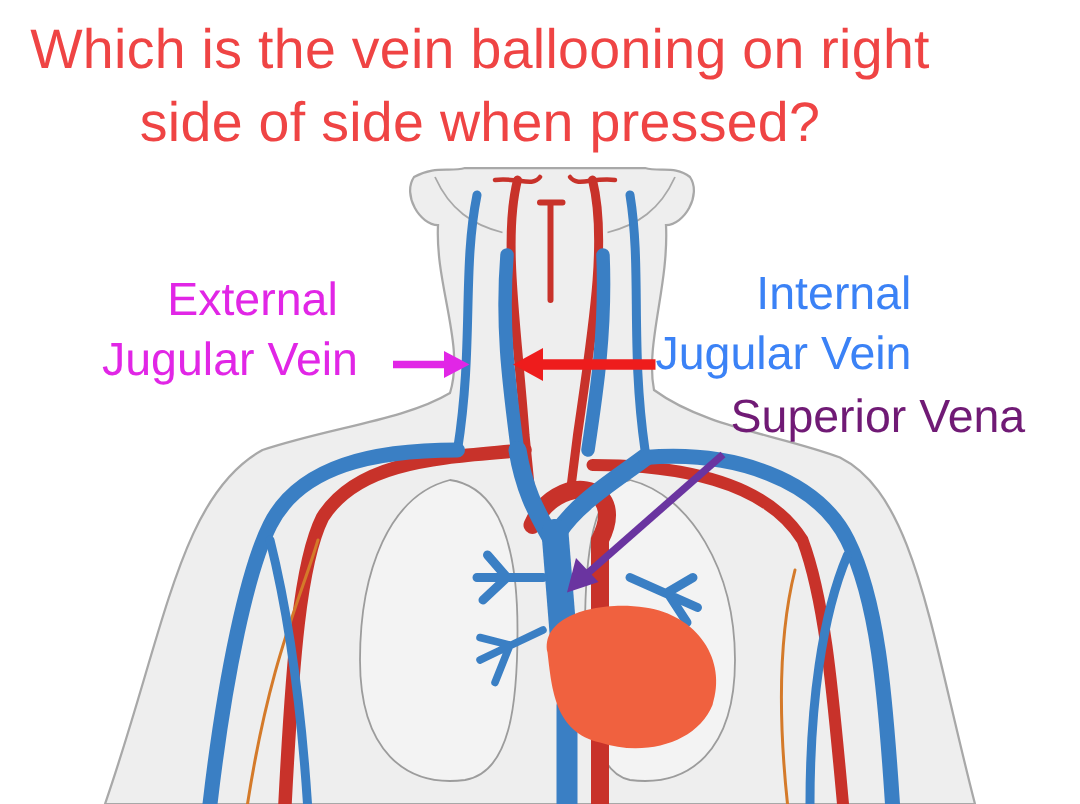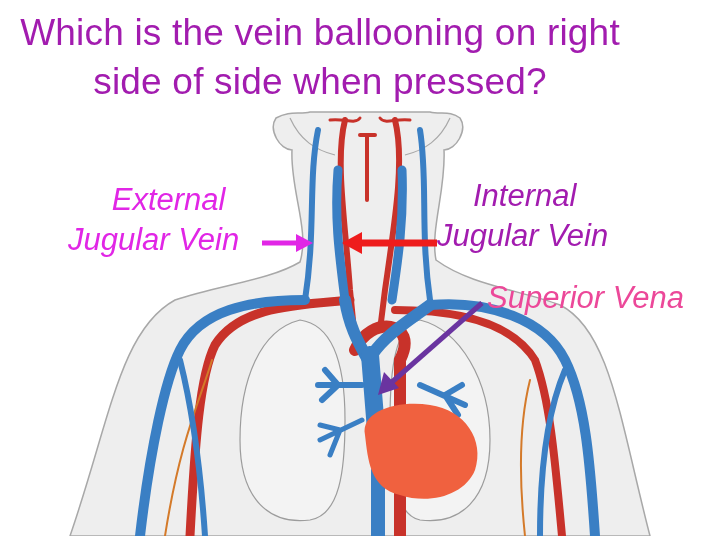--- a/index.html
+++ b/index.html
@@ -1,25 +1,25 @@
 <!DOCTYPE html>
 <html><head>
 <meta charset="utf-8">
 <style>
   html, body { margin: 0; padding: 0; background: #ffffff; }
   body { width: 720px; height: 536px; position: relative; overflow: hidden; font-family: "Liberation Sans", "DejaVu Sans", sans-serif; }
-  .title { position: absolute; left: 0; top: 8px; width: 640px; text-align: center; color: #a21caf; font-size: 37px; line-height: 49px; letter-spacing: 0.2px; }
+  .title { position: absolute; left: 0; top: 8px; width: 640px; text-align: center; color: #ef4444; font-size: 37px; line-height: 49px; letter-spacing: 0.2px; }
   .title span { display: block; }
   .diagram { position: absolute; left: 0; top: 0; width: 720px; height: 536px; }
-  .label { position: absolute; font-size: 31px; line-height: 40px; white-space: nowrap; font-style: italic; }
+  .label { position: absolute; font-size: 31px; line-height: 40px; white-space: nowrap; }
   .ext { left: 68px; top: 180px; color: #e126e6; text-align: center; }
   .ext .l1 { display: block; padding-left: 30px; }
-  .int { left: 437px; top: 176px; color: #a21caf; }
+  .int { left: 437px; top: 176px; color: #3b82f6; text-align: right; }
   .int .l1 { display: block; padding-left: 36px; }
-  .svc { left: 487px; top: 278px; color: #ec4899; }
+  .svc { left: 487px; top: 258px; color: #701a75; }
   .svc .l2 { display: block; padding-left: 78px; }
 </style>
 </head>
 <body>
 
 <svg class="diagram" viewBox="0 0 720 536" xmlns="http://www.w3.org/2000/svg">
 
   <g>
     <path d="M70 536 C 110 420, 120 330, 175 300 C 220 285, 270 280, 300 262 C 310 230, 290 190, 292 150 C 280 150, 268 130, 276 118 C 290 110, 300 115, 310 112 L 430 112 C 440 115, 450 110, 460 118 C 468 130, 456 150, 444 150 C 446 190, 430 230, 436 260 C 470 285, 520 290, 560 305 C 610 330, 620 420, 650 536 Z" fill="#eeeeee" stroke="#a8a8a8" stroke-width="1.5"></path>
 

